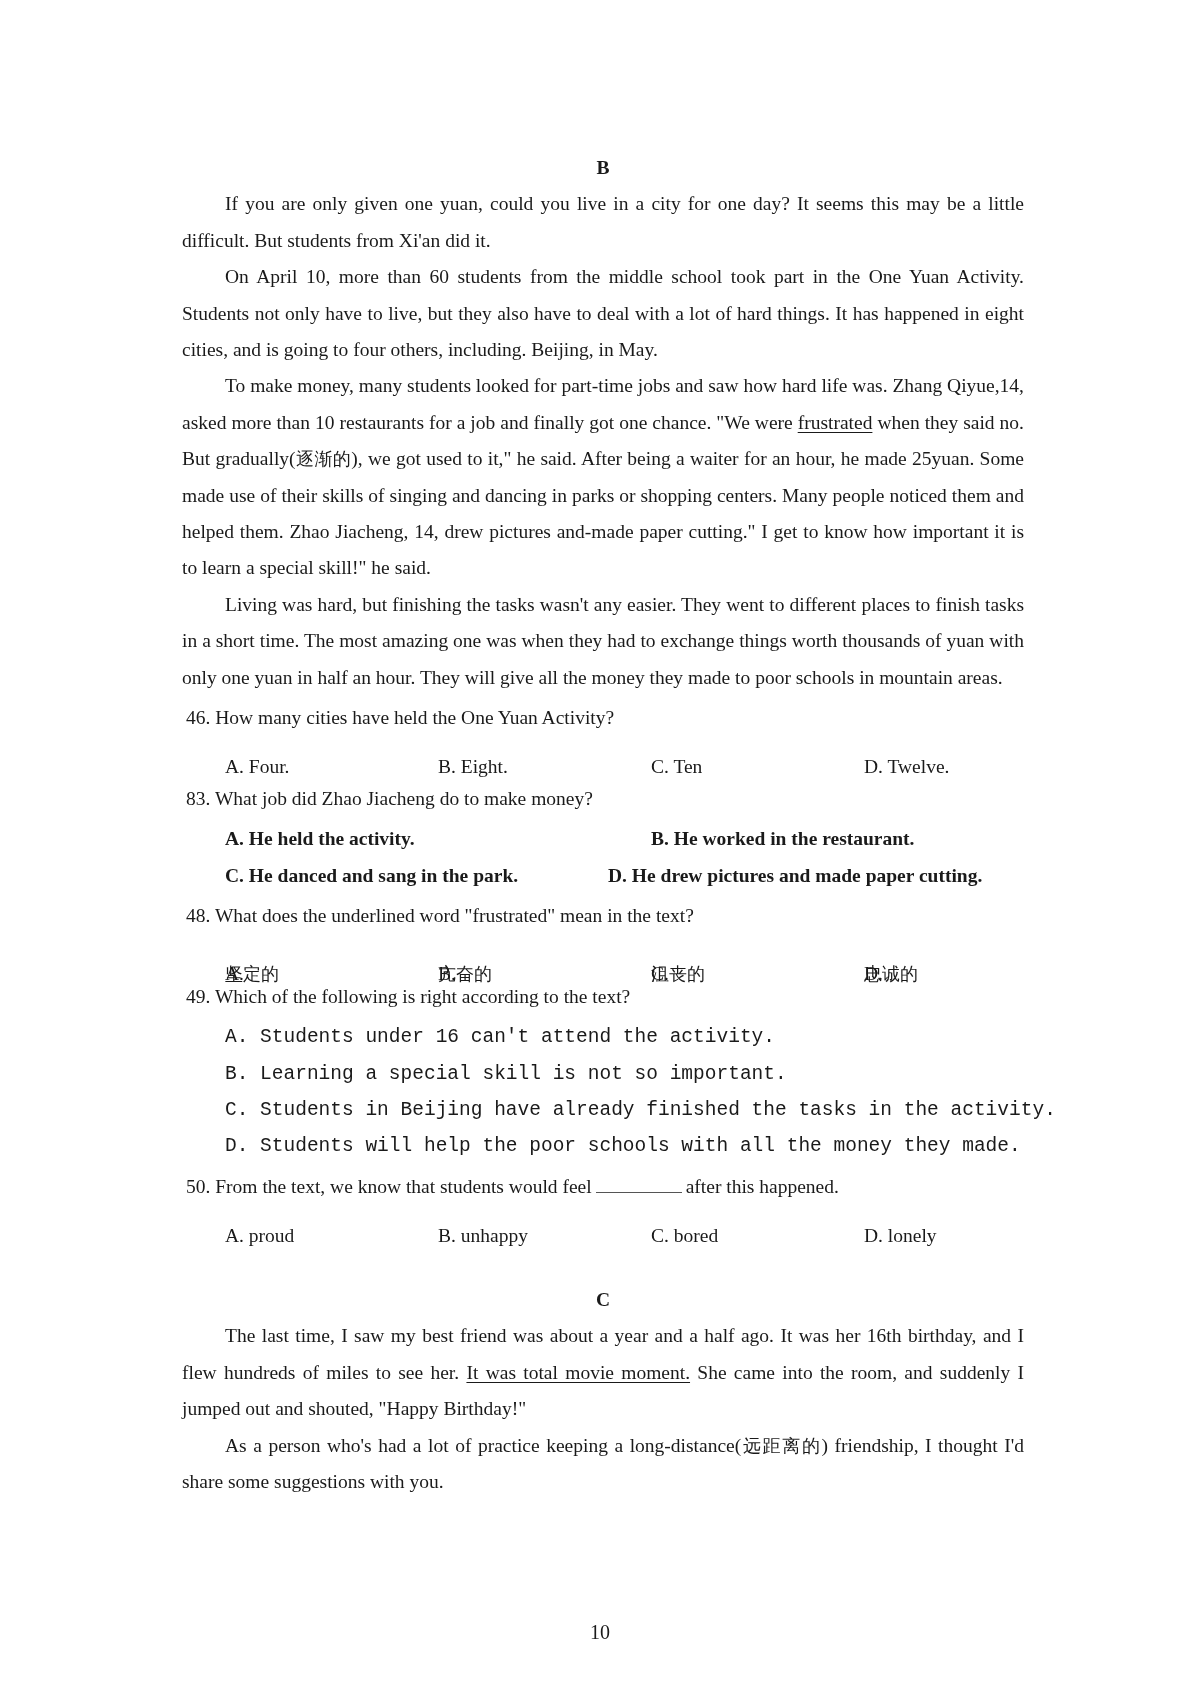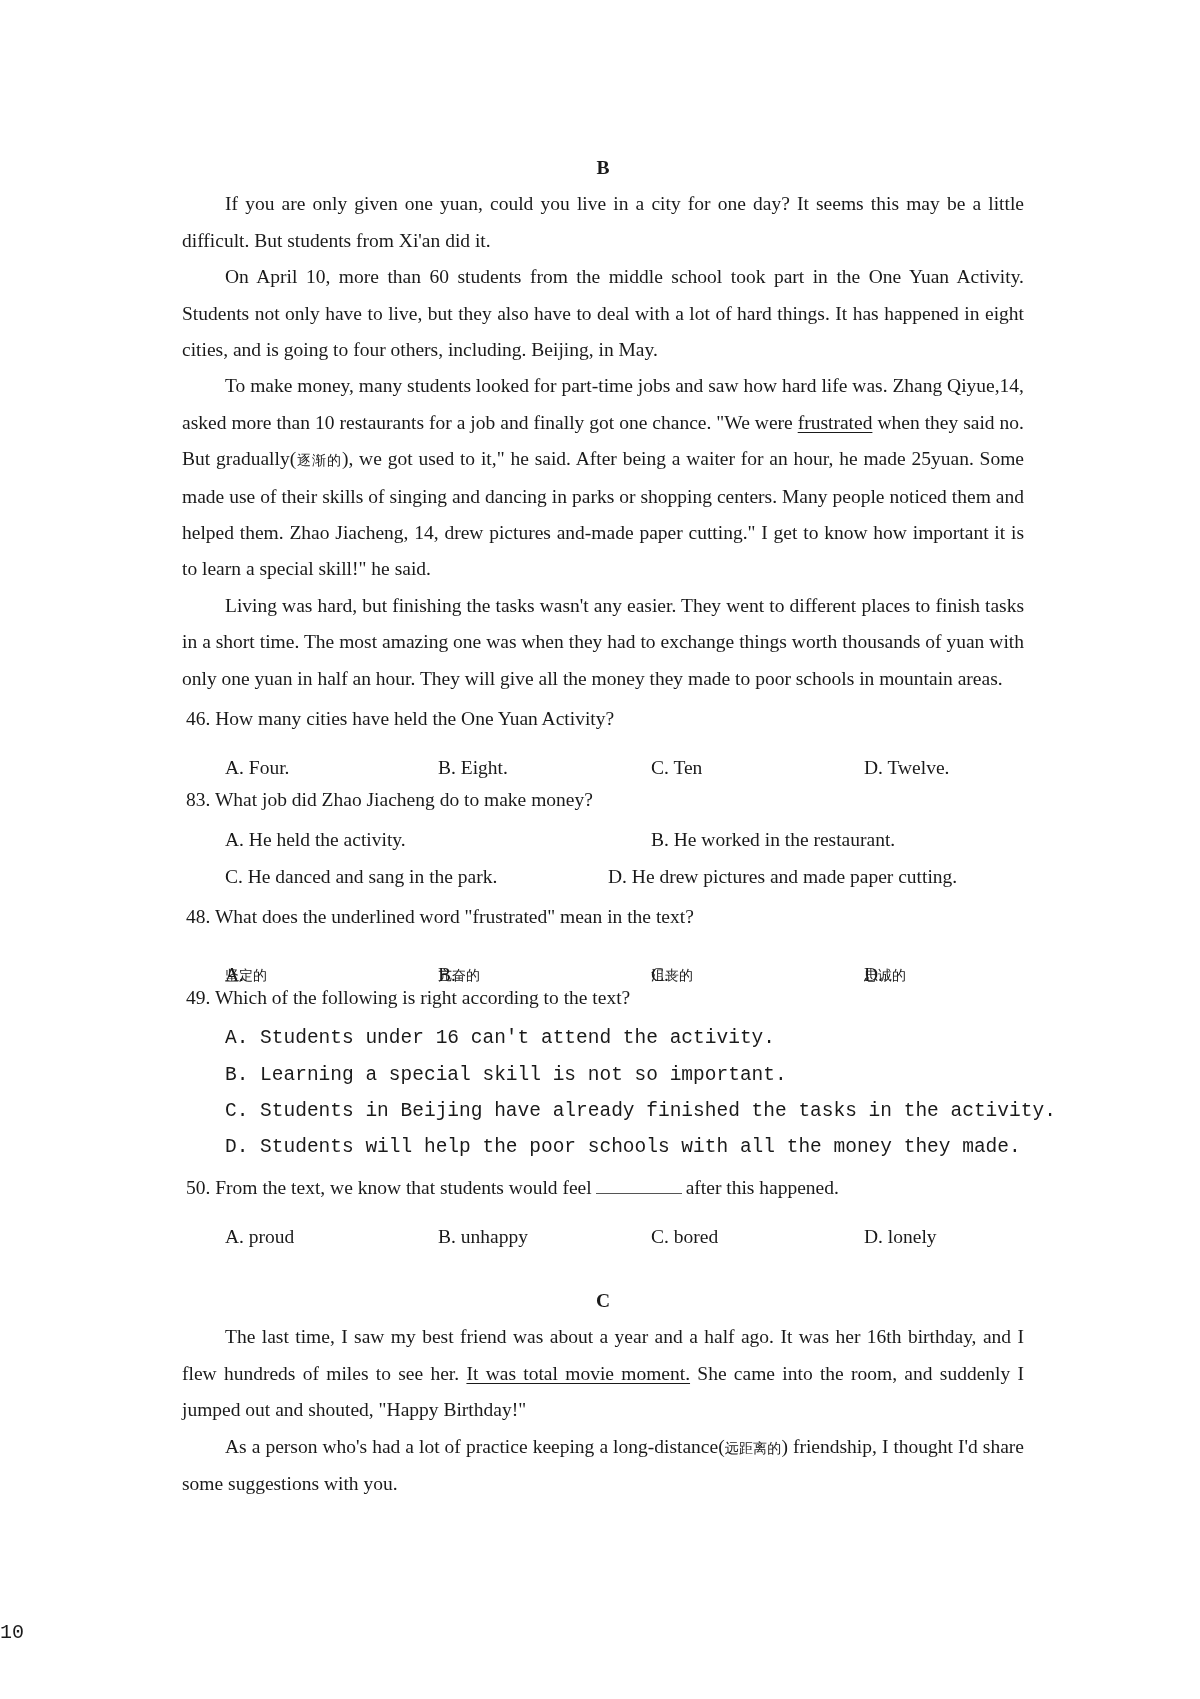--- a/index.html
+++ b/index.html
@@ -21,33 +21,33 @@
     text-align-last: left;
   }
   .u { text-decoration: underline; text-underline-offset: 3px; text-decoration-thickness: 1px; }
   .question { margin: 4px; height: 36.4px; white-space: nowrap; }
   .opts4 { position: relative; height: 36.4px; white-space: nowrap; }
   .opts4 span { position: absolute; top: 9px; }
   .opts4 .o0 { left: 43px; }
   .opts4 .o1 { left: 256px; }
   .opts4 .o2 { left: 469px; }
   .opts4 .o3 { left: 682px; }
-  .opts2 { position: relative; height: 36.4px; white-space: nowrap; }
+  .opts2 { position: relative; height: 36.4px; white-space: nowrap; font-weight: bold; }
   .opts2 span { position: absolute; top: 0; }
   .opts2 .left { left: 43px; }
   .opts2 .right-a { left: 469px; }
   .opts2 .right-b { left: 426px; }
   .opt-line { height: 36.4px; padding-left: 43px; white-space: nowrap; font-family: Liberation Mono, monospace; }
   .blank { display: inline-block; width: 86px; border-bottom: 1px solid #555; height: 20px; vertical-align: baseline; margin: 0 4px; }
   .gap { height: 36.4px; }
   .page-number {
     position: absolute; left: 0; width: 1200px; top: 1621px;
-    text-align: left; font-size: 20px; font-family: Liberation Mono, monospace;
+    text-align: center; font-size: 20px;
   }
-  .cjk { font-family: "DejaVu Sans", sans-serif; font-size: 14px; }
+  .cjk { font-family: "DejaVu Sans", sans-serif; font-size: 18px; }
 </style>
 </head>
 <body>
 
 <div class="page">
   <div class="content">
 
     <div class="section-heading">B</div>
 
     <p class="para"><span>If you are only given one yuan, could you live in a city for one day? It seems this may be a little difficult. But students from Xi'an did it.</span></p>

